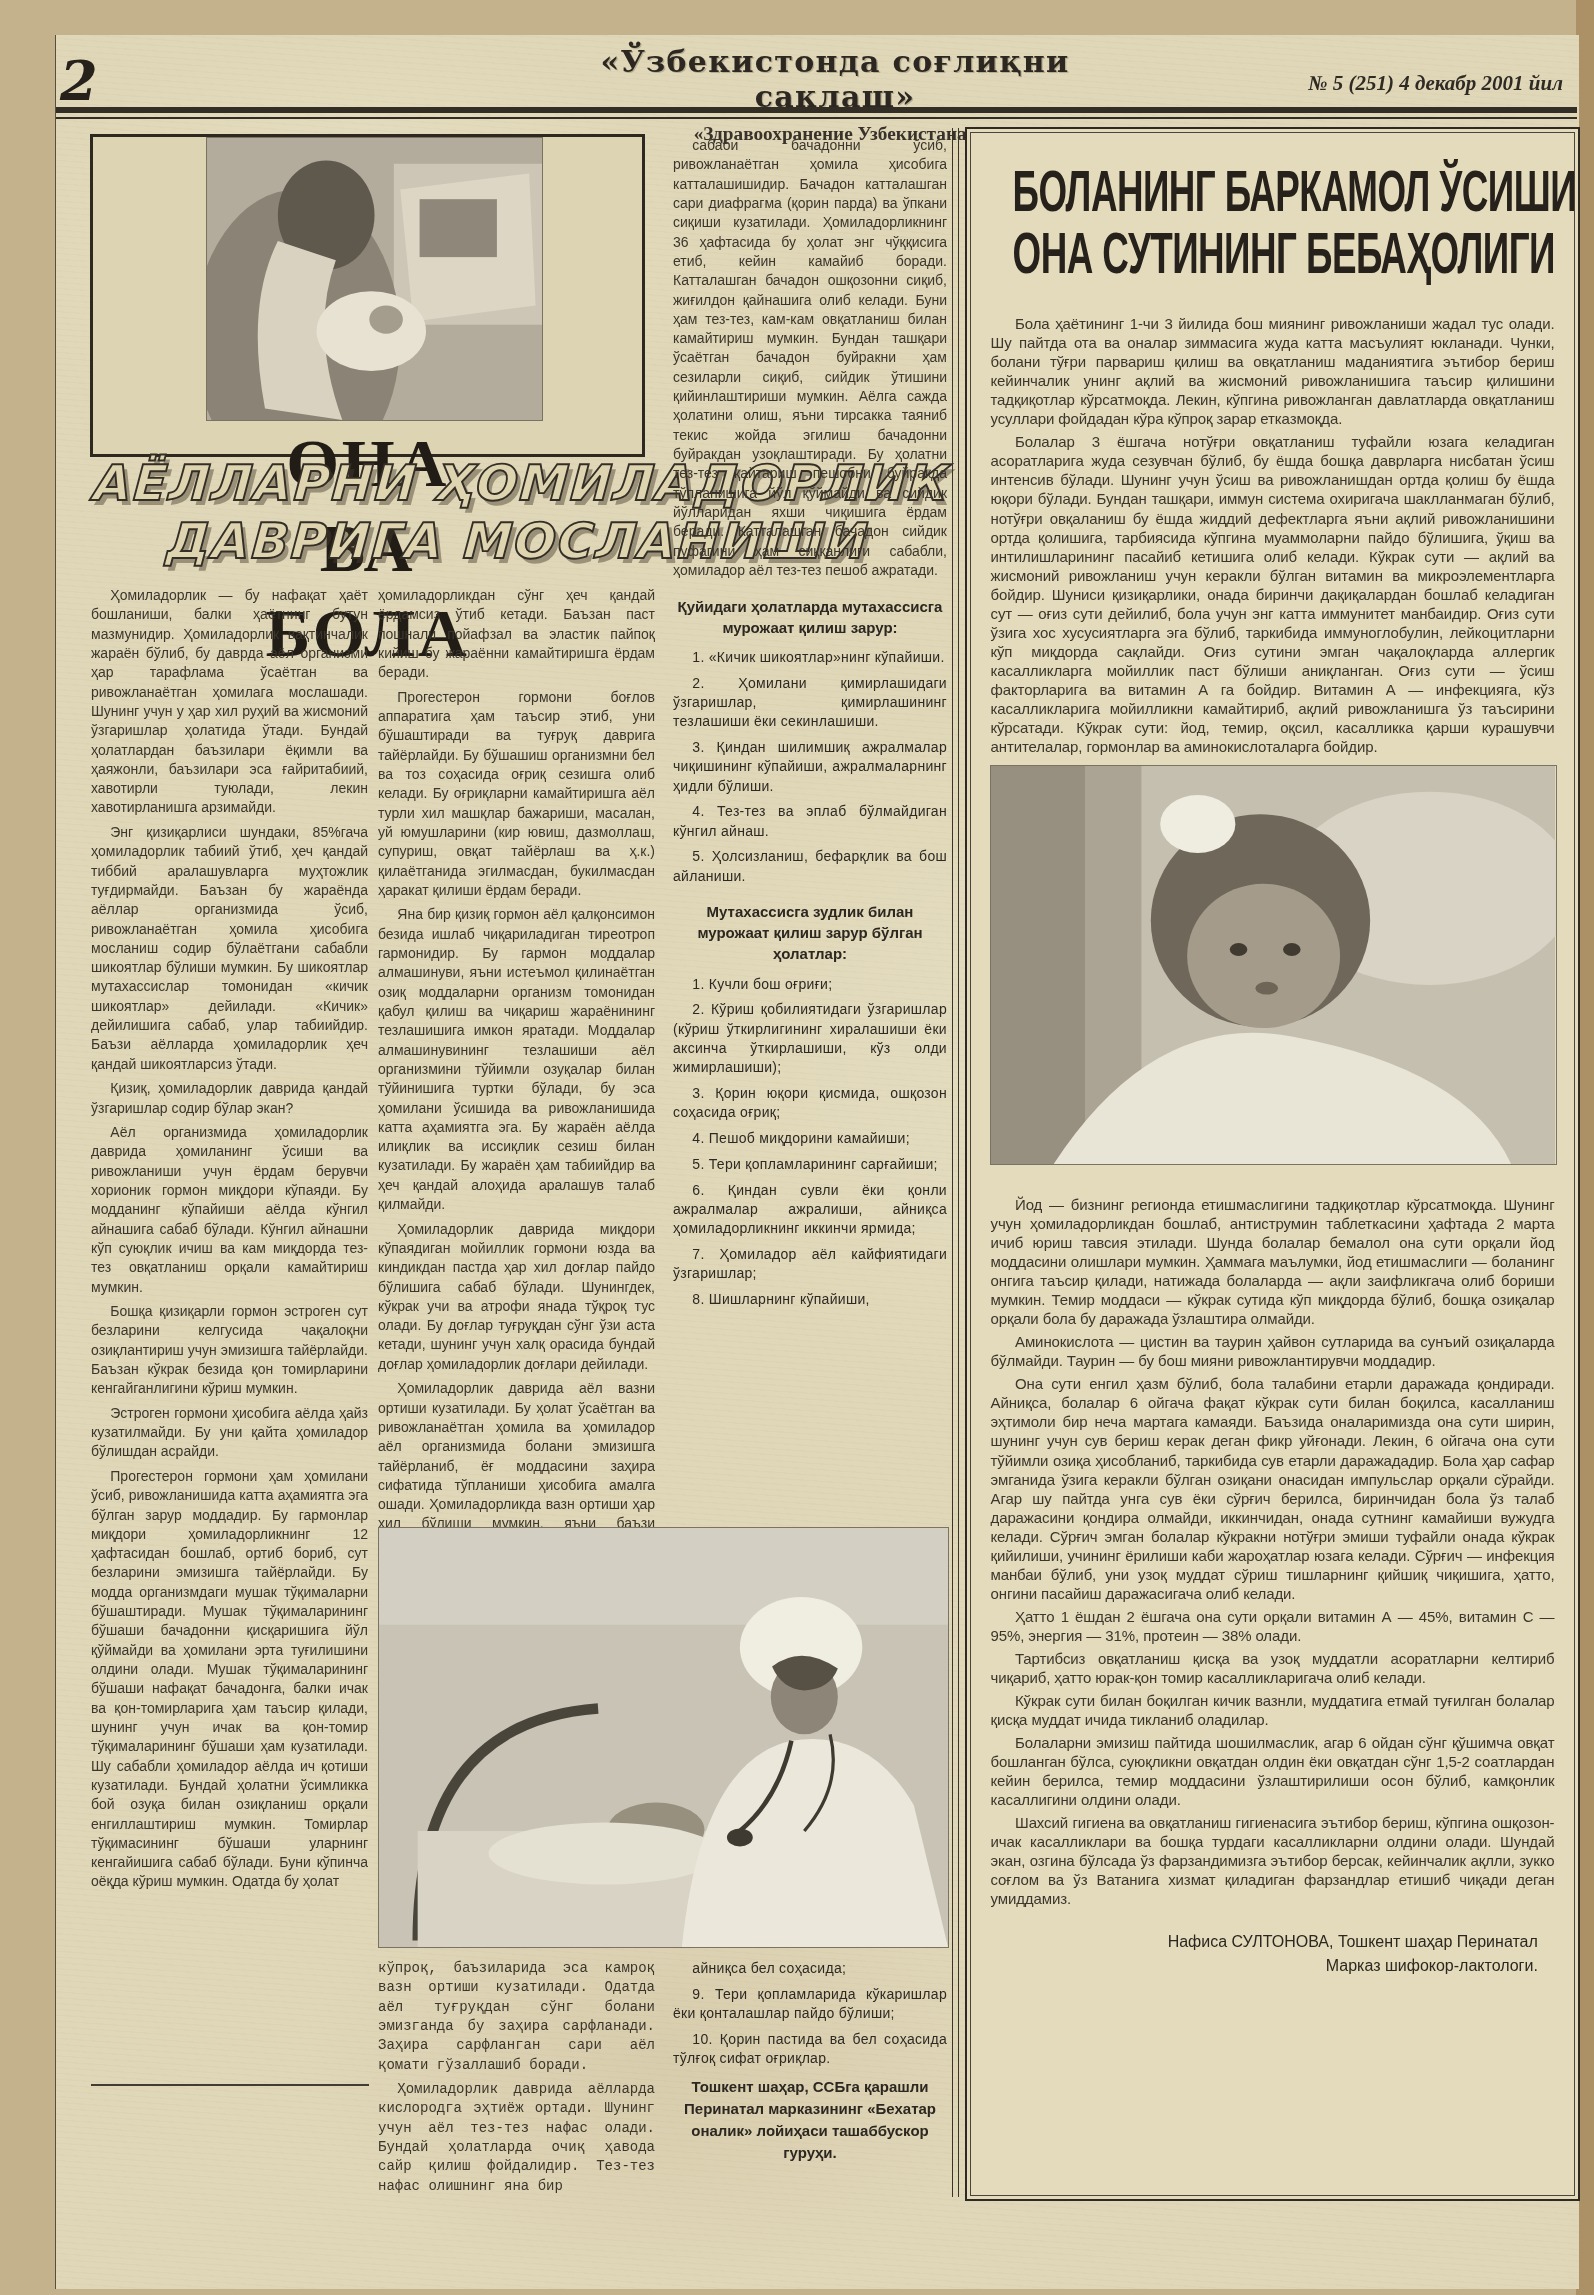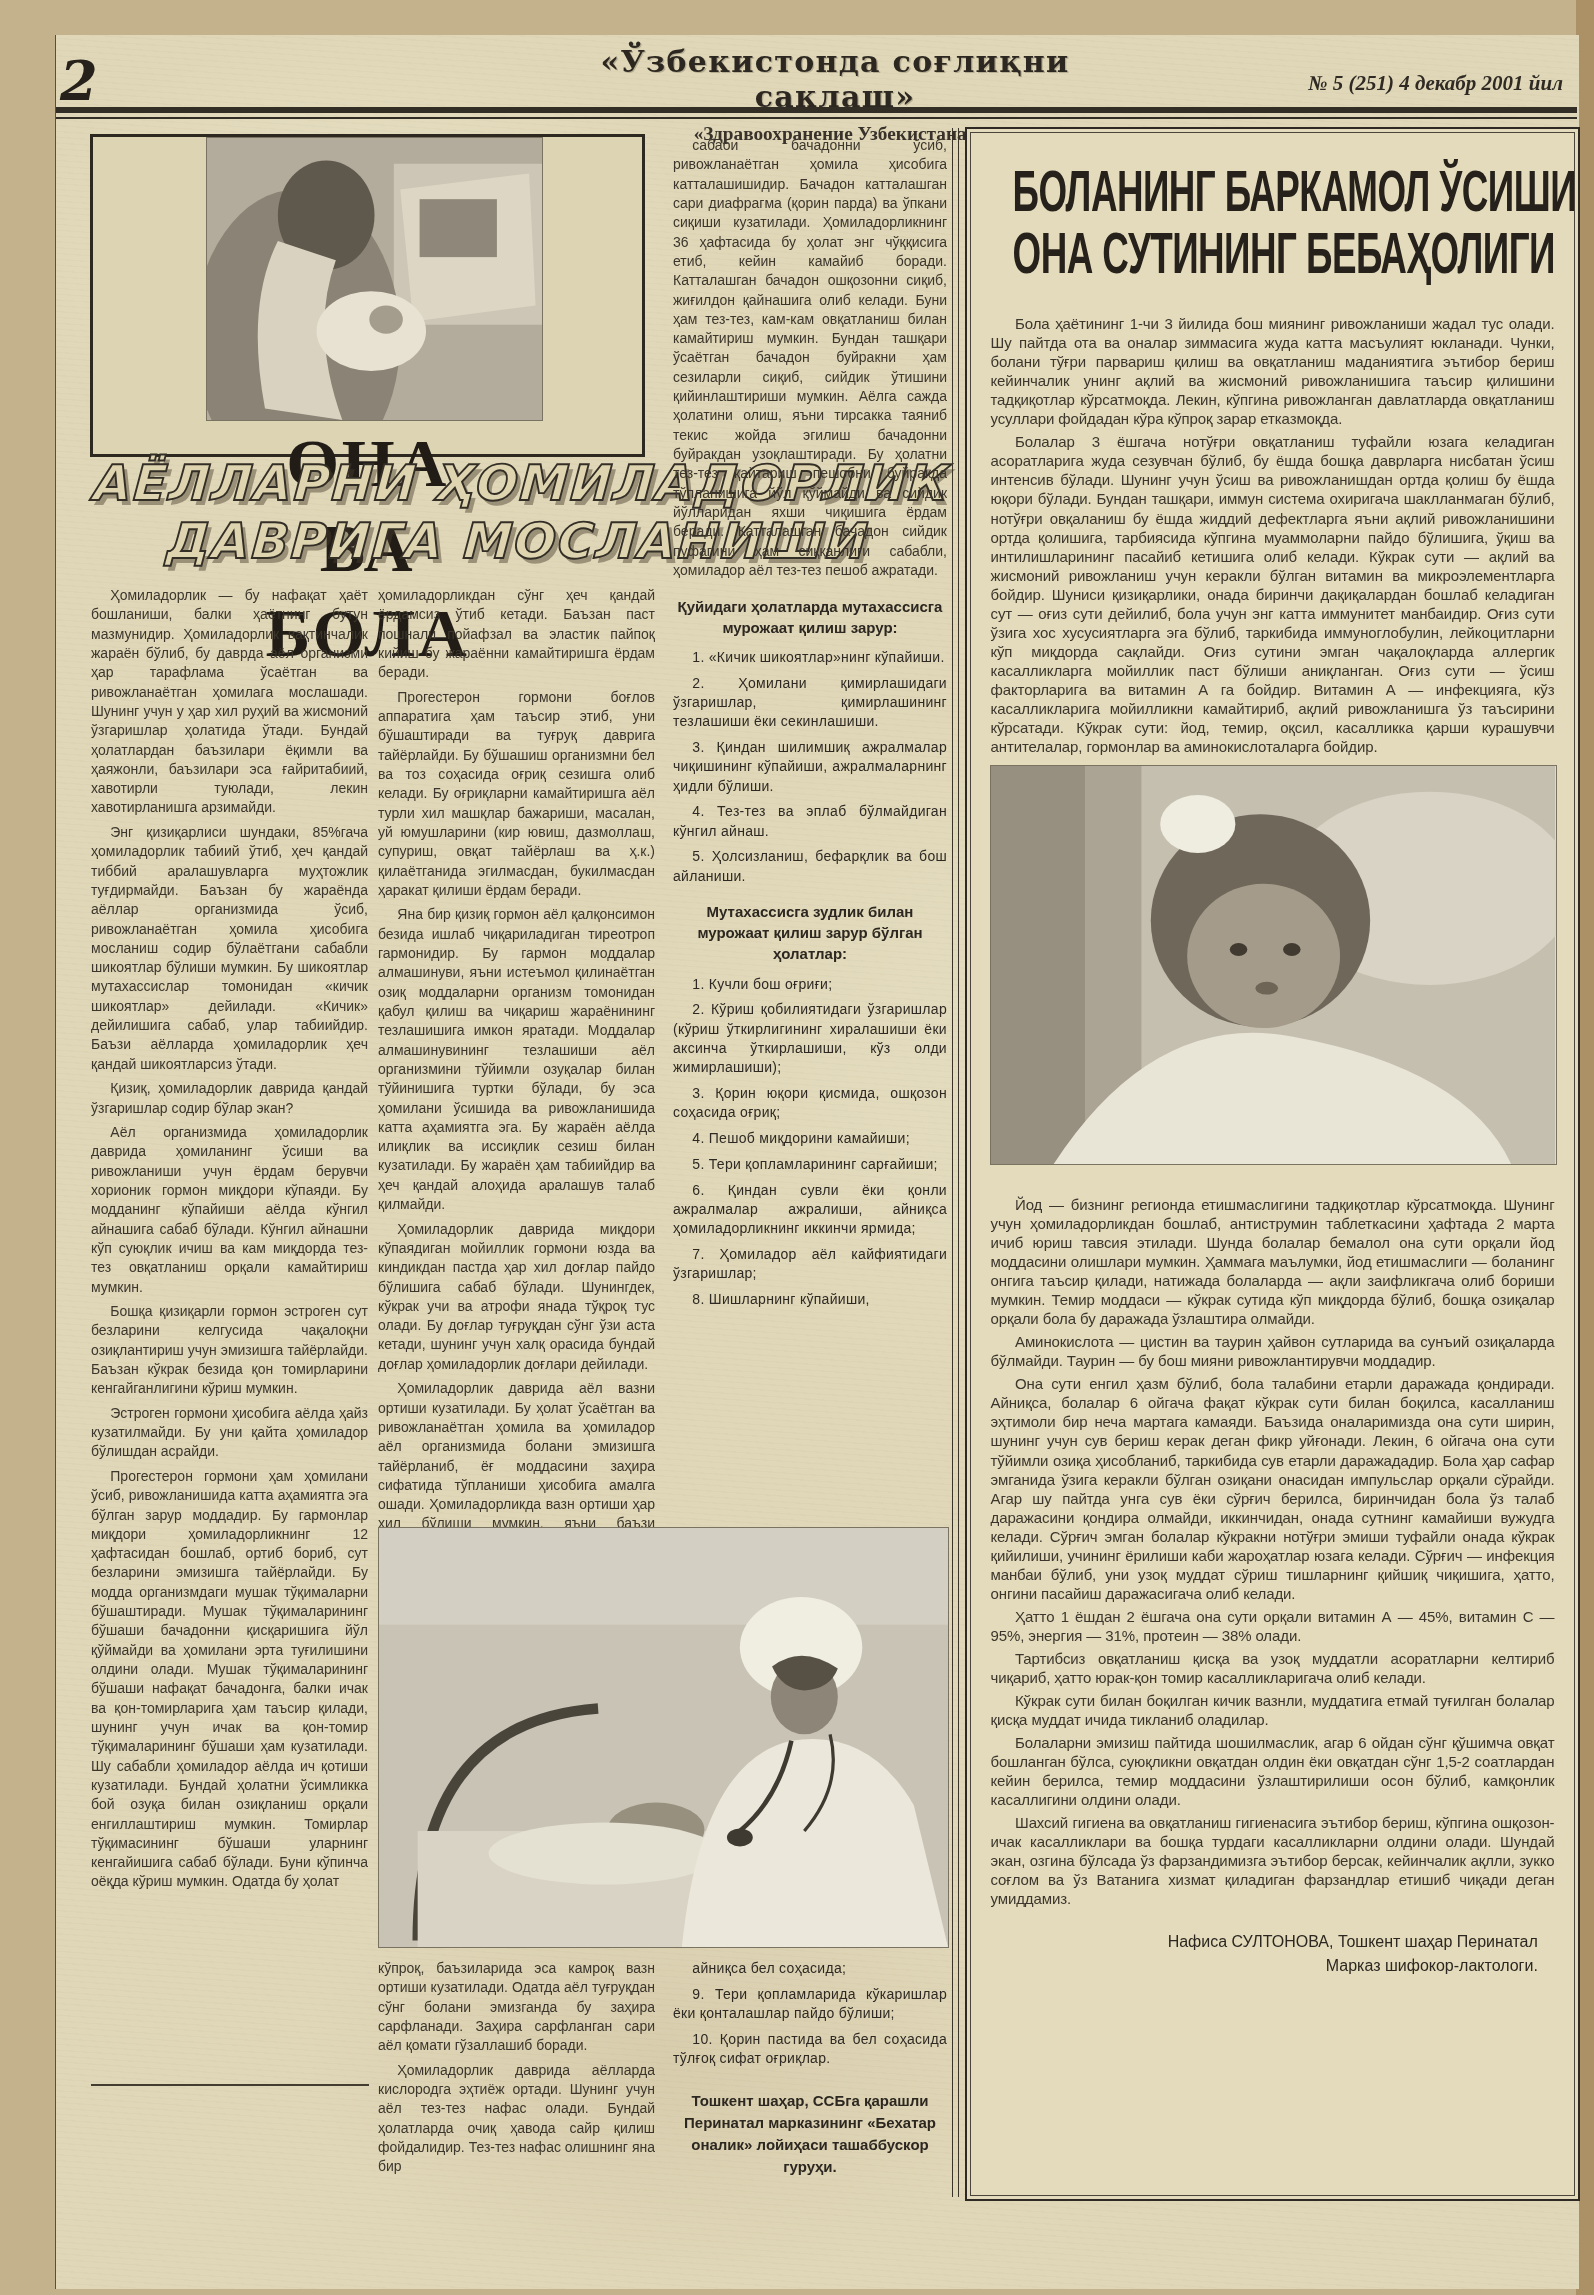--- a/index.html
+++ b/index.html
@@ -33,28 +33,28 @@
   .headline{position:absolute;left:26px;top:420px;width:876px;text-align:center;
             font:900 italic 49px "DejaVu Sans",sans-serif;letter-spacing:1.9px;line-height:1.18;
             color:#ded4b0;-webkit-text-stroke:1.9px #332e26;text-shadow:4.5px 4.5px 0.6px rgba(70,60,45,.45);
             transform:skewX(-4deg);}
   
   .col{position:absolute;font-size:14px;line-height:1.38;text-align:justify;overflow:hidden;}
   .col p{margin:0 0 5.2px 0;text-indent:19.3px;}
   .cont > p:first-child{text-indent:0;}
   .col1{left:35px;top:551px;width:277px;height:1488px;}
   .col2t{left:322px;top:551px;width:277px;height:942px;}
-  .col2b{left:322px;top:1924px;width:277px;height:325px;}
+  .col2b{left:322px;top:1924px;width:277px;height:325px;font-family:Liberation Mono, monospace;}
   .col3t{left:617px;top:101px;width:274px;height:1390px;}
   .col3b{left:617px;top:1924px;width:274px;height:325px;}
   .col1rule{position:absolute;left:35px;top:2049px;width:278px;height:1.9px;background:#433d31;}
   .subhead{font-weight:700;text-align:center;text-indent:0 !important;font-size:15px;line-height:1.4;
            margin:15.5px 3.9px 10.3px 3.9px !important;color:#2c2720;}
   .blist p{font-weight:400;color:#2e2923;letter-spacing:0.3px;margin-bottom:6.4px;}
-  .credit{font-weight:700;text-align:center;margin-top:22px;font-size:15px;line-height:1.45;color:#2c2720;}
+  .credit{font-weight:700;text-align:center;margin-top:8px;font-size:15px;line-height:1.45;color:#2c2720;}
   .credit p{text-indent:0;}
   
   .nursephoto{position:absolute;left:322px;top:1492px;width:569px;height:419px;border:0.6px solid #7a7361;}
   
   .vdivider{position:absolute;left:896px;top:93px;height:2069px;width:4.5px;
             border-left:1.9px solid #3a3429;border-right:1.3px solid #3a3429;}
   
   .rightbox{position:absolute;left:909px;top:92px;width:611px;height:2070px;border:2.6px solid #2e2922;
             background:#e4dbbc;}
   .rightinner{position:absolute;left:3.2px;top:3.2px;right:3.2px;bottom:3.2px;border:1.3px solid #4a443a;

